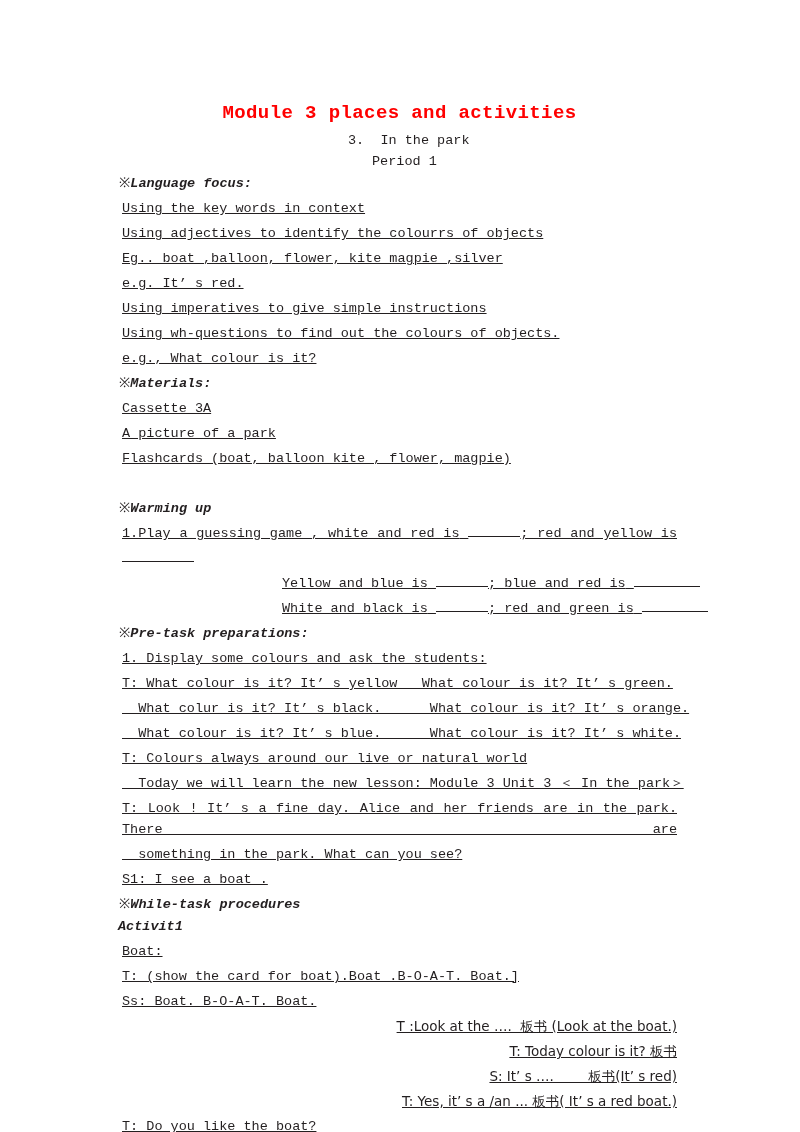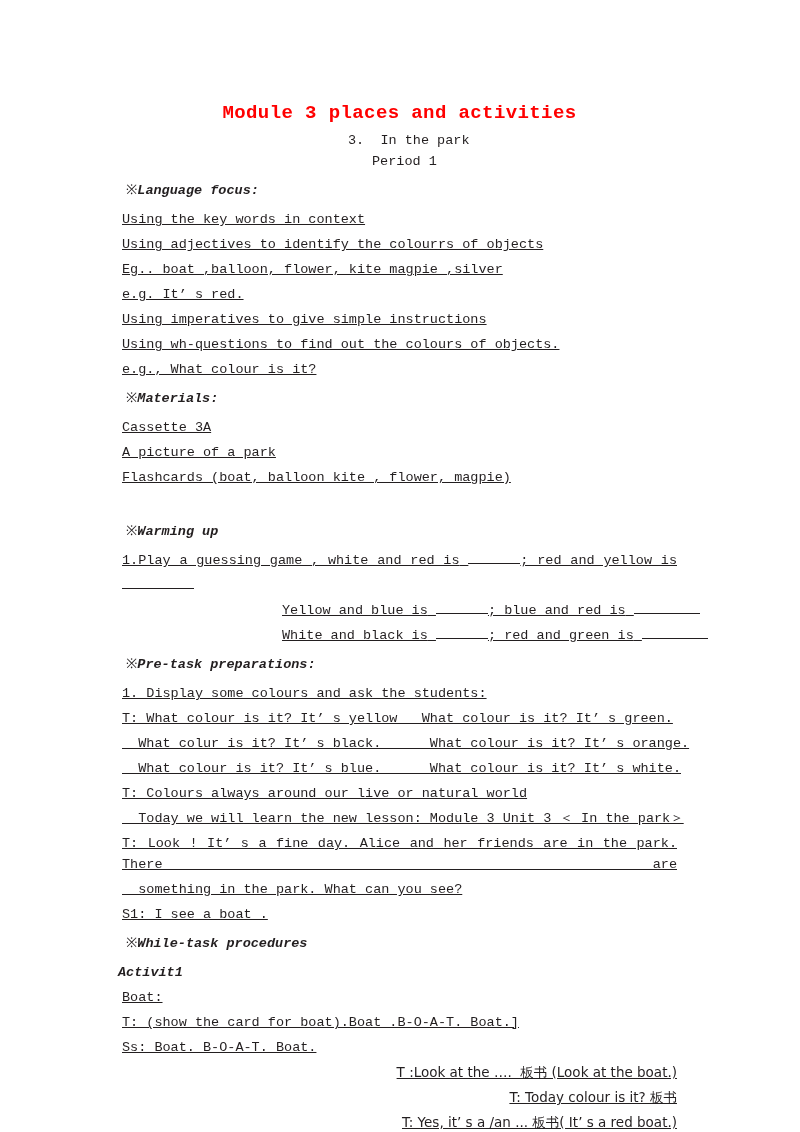--- a/index.html
+++ b/index.html
@@ -48,21 +48,21 @@
     white-space: pre;
     margin: 0;
   }
   .sub-1 { padding-left: 230px; }
   .sub-2 { padding-left: 254px; }
 
   
   .sec-head {
     font-size: 13.5px;
     line-height: 21px;
-    margin: 8px;
+    margin: 1px;
     white-space: pre;
   }
   .sec-head .mark {
     font-style: normal;
     font-weight: normal;
   }
   .sec-head .txt {
     font-weight: bold;
     font-style: italic;
   }
@@ -155,17 +155,18 @@
     <div class="line">  something in the park. What can you see?</div>
     <div class="line">S1: I see a boat .</div>
 
     <div class="sec-head"><span class="mark">※</span><span class="txt">While-task procedures</span></div>
     <div class="sub-head">Activit1</div>
     <div class="line">Boat:</div>
     <div class="line">T: (show the card for boat).Boat .B-O-A-T. Boat.]</div>
     <div class="line">Ss: Boat. B-O-A-T. Boat.</div>
     <div class="line cjk">T :Look at the ….  板书 (Look at the boat.)</div>
     <div class="line cjk">T: Today colour is it? 板书</div>
+    <div class="line cjk">S: It’ s ….        板书(It’ s red)</div>
     <div class="line cjk">T: Yes, it’ s a /an ... 板书( It’ s a red boat.)</div>
     <div class="line">T: Do you like the boat?</div>
 
   </div>
 </div>
 
 </body></html>

